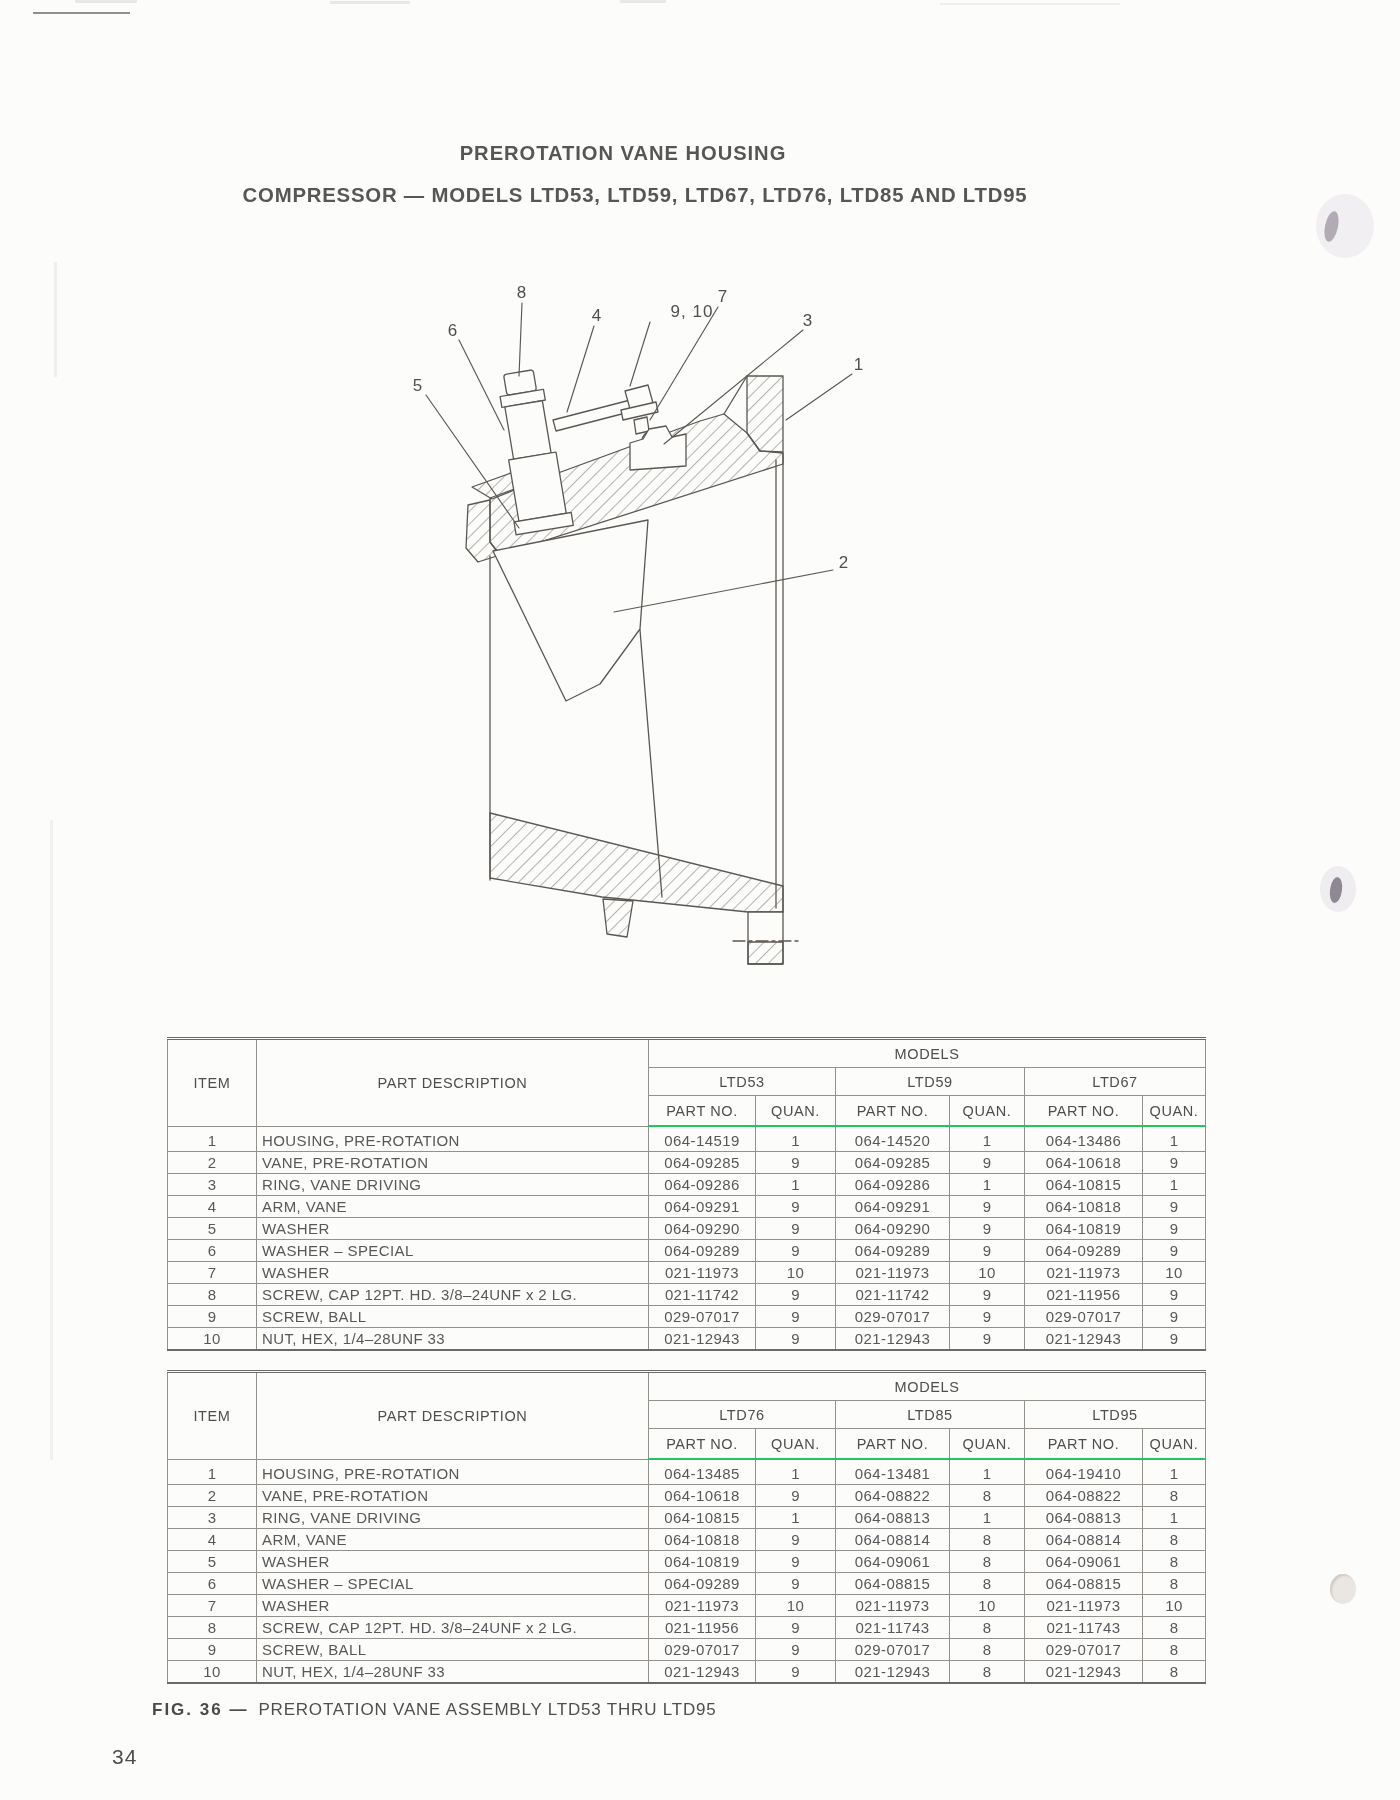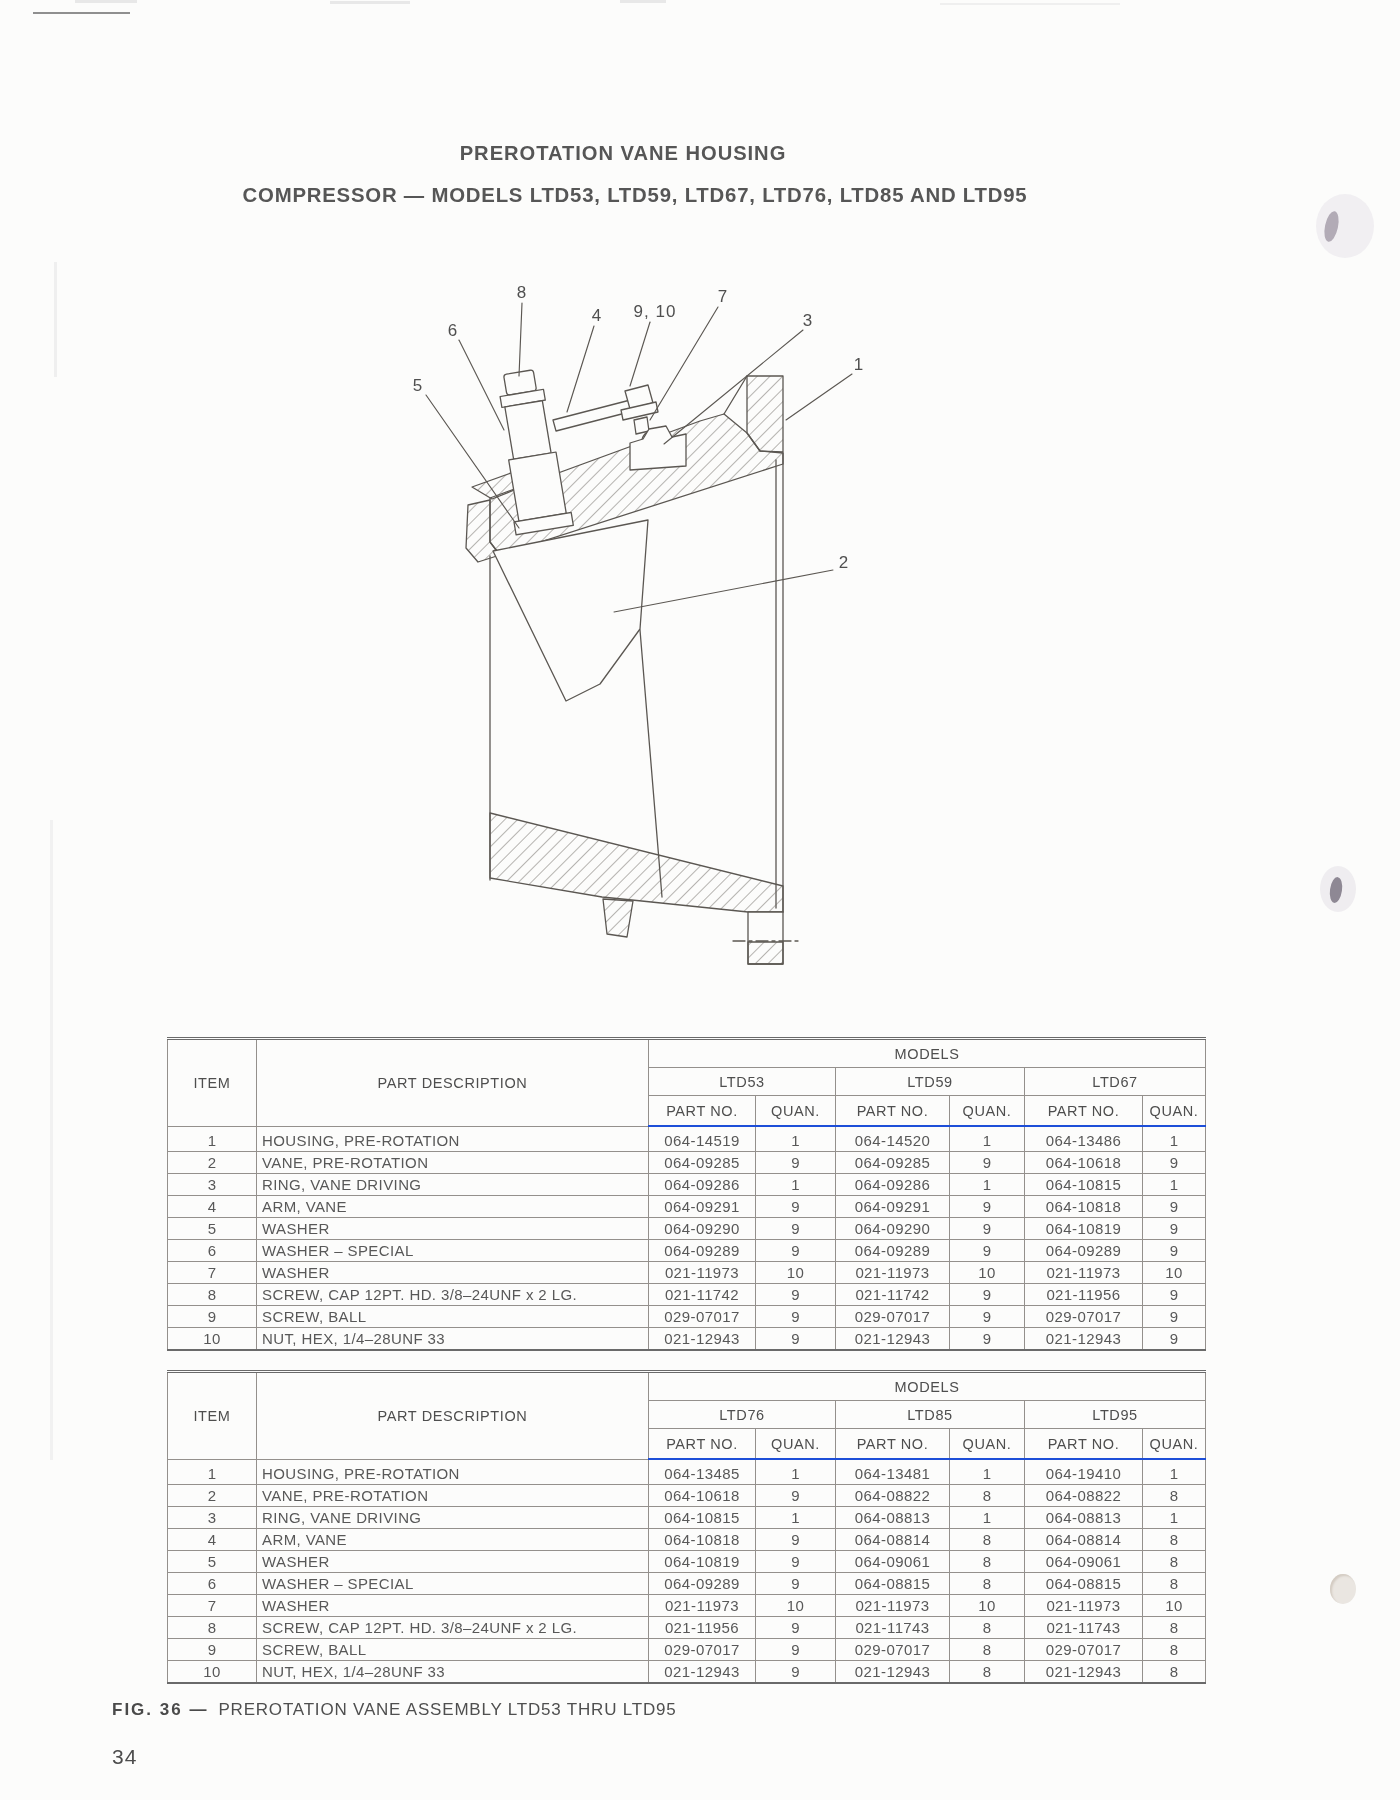--- a/index.html
+++ b/index.html
@@ -34,28 +34,28 @@
   }
   .parts-table.t1{top:1037px;}
   .parts-table.t2{top:1370px;}
   .parts-table th,.parts-table td{
     border:1px solid #94908c;font-weight:normal;overflow:hidden;white-space:nowrap;
   }
   .parts-table{border-top:3px double #6a6a6a;border-bottom:2px solid #6a6a6a;}
   .parts-table thead th{font-size:14.5px;letter-spacing:.6px;color:#4e4e4e;}
   .parts-table thead tr.r1 th{height:25px;}
   .parts-table thead tr.r2 th{height:25px;margin-left:21px;}
-  .parts-table thead tr.r3 th{height:27px;border-bottom:2px solid #1d4ed8;}
+  .parts-table thead tr.r3 th{height:27px;border-bottom:2px solid #22c55e;}
   .parts-table td{height:19px;font-size:15px;line-height:1;letter-spacing:.4px;color:#585858;}
   .parts-table td.ctr{text-align:center;}
   .parts-table td.desc{text-align:left;padding-left:5px;}
   .parts-table tbody tr:first-child td{padding-top:4px;}
   
   .fig-caption{position:absolute;left:112px;top:1700px;font-size:17px;color:#4f4f4f;letter-spacing:.8px;}
-  .fig-caption .fig-label{font-weight:700;letter-spacing:2px;margin-right:10px;color:#4a4a4a;}
+  .fig-caption .fig-label{font-weight:700;letter-spacing:2px;margin-right:10px;color:#4a4a4a;margin-left:40px;}
   .page-number{position:absolute;left:112px;top:1745px;font-size:21px;color:#4c4c4c;letter-spacing:1px;}
   
   .artifact{position:absolute;pointer-events:none;}
   .topline{left:33px;top:12px;width:97px;height:2px;background:#8f8f8f;}
   .smudge{background:#e8e8e8;height:3px;}
   .blob{border-radius:50%;}
   .blob1{left:1316px;top:194px;width:58px;height:64px;background:#f1eff2;}
   .blob1 .crescent{position:absolute;left:9px;top:17px;width:13px;height:31px;border-radius:50%;
     background:#b2abb6;transform:rotate(12deg);}
   .blob2{left:1320px;top:866px;width:36px;height:46px;background:#efedf0;border-radius:50%;}
@@ -146,21 +146,21 @@
     <path d="M803,330 L664,444"></path>
     <path d="M852,374 L786,420"></path>
     <path d="M833,570 L614,612"></path>
   </g>
 </svg>
 <div id="callouts">
     <div class="callout" style="left: 522px; top: 293px;">8</div>
     <div class="callout" style="left: 453px; top: 331px;">6</div>
     <div class="callout" style="left: 418px; top: 386px;">5</div>
     <div class="callout" style="left: 597px; top: 316px;">4</div>
-    <div class="callout" style="left: 655px; top: 312px;">9, 10</div>
+    <div class="callout" style="left: 692px; top: 312px;">9, 10</div>
     <div class="callout" style="left: 723px; top: 297px;">7</div>
     <div class="callout" style="left: 808px; top: 321px;">3</div>
     <div class="callout" style="left: 859px; top: 365px;">1</div>
     <div class="callout" style="left: 844px; top: 563px;">2</div>
   </div>
 
 <table class="parts-table t1">
   <colgroup>
     <col style="width:89px">
       <col style="width:392px">

